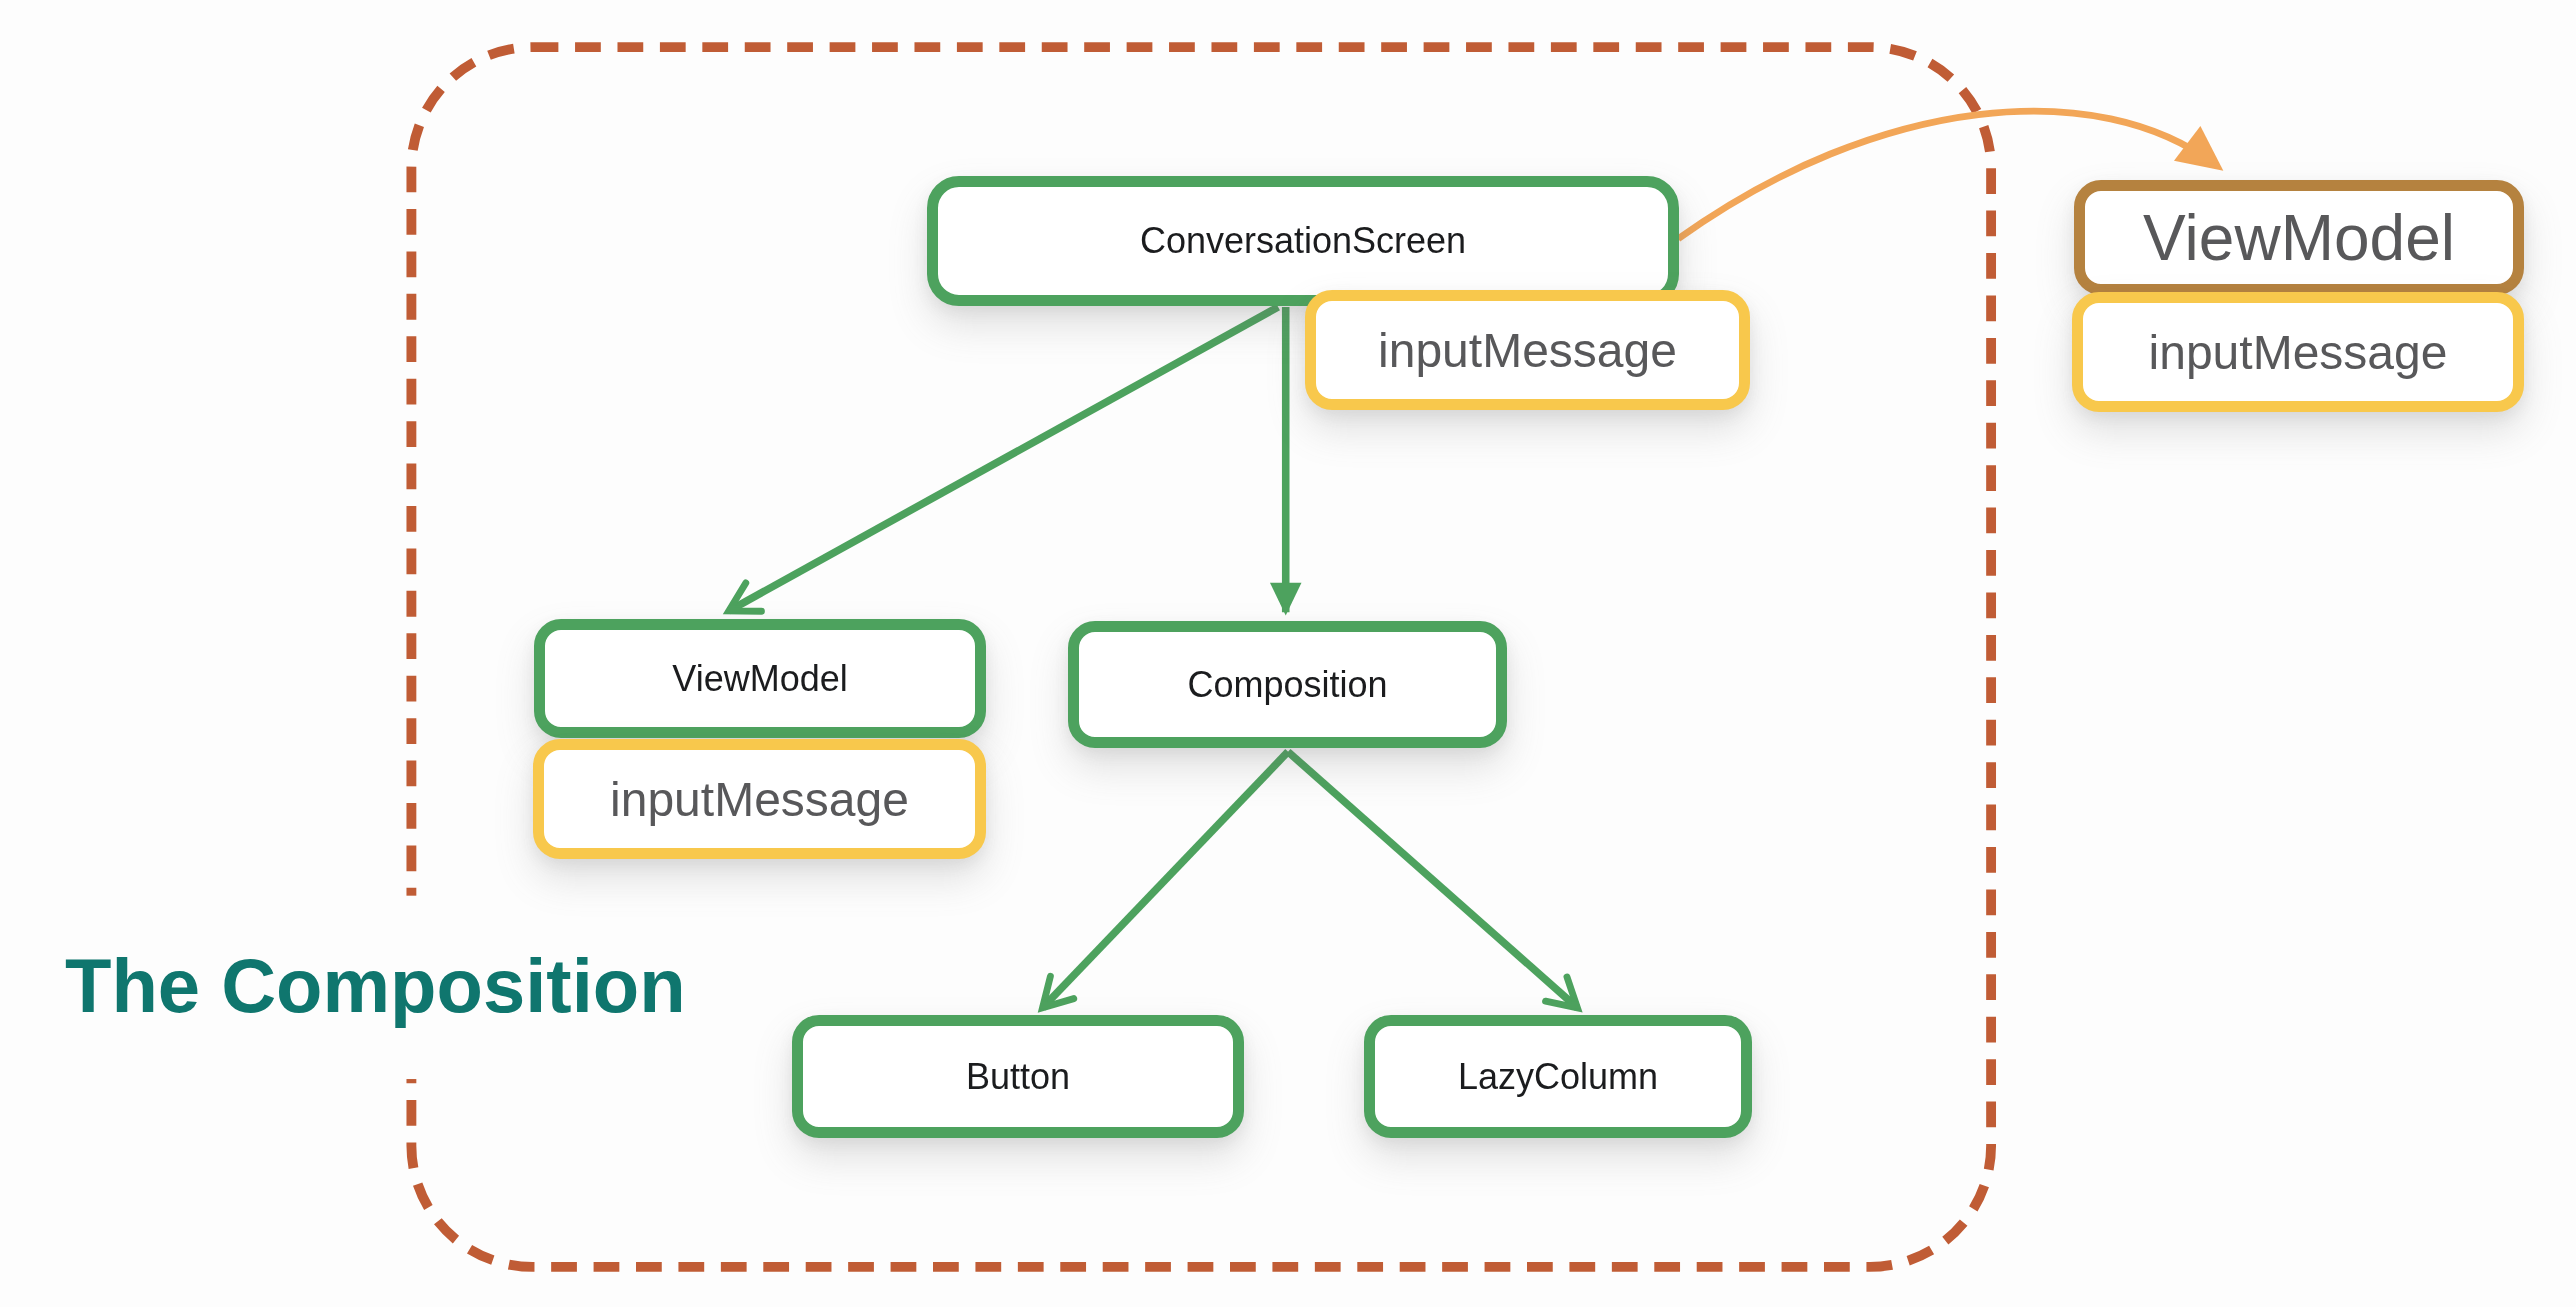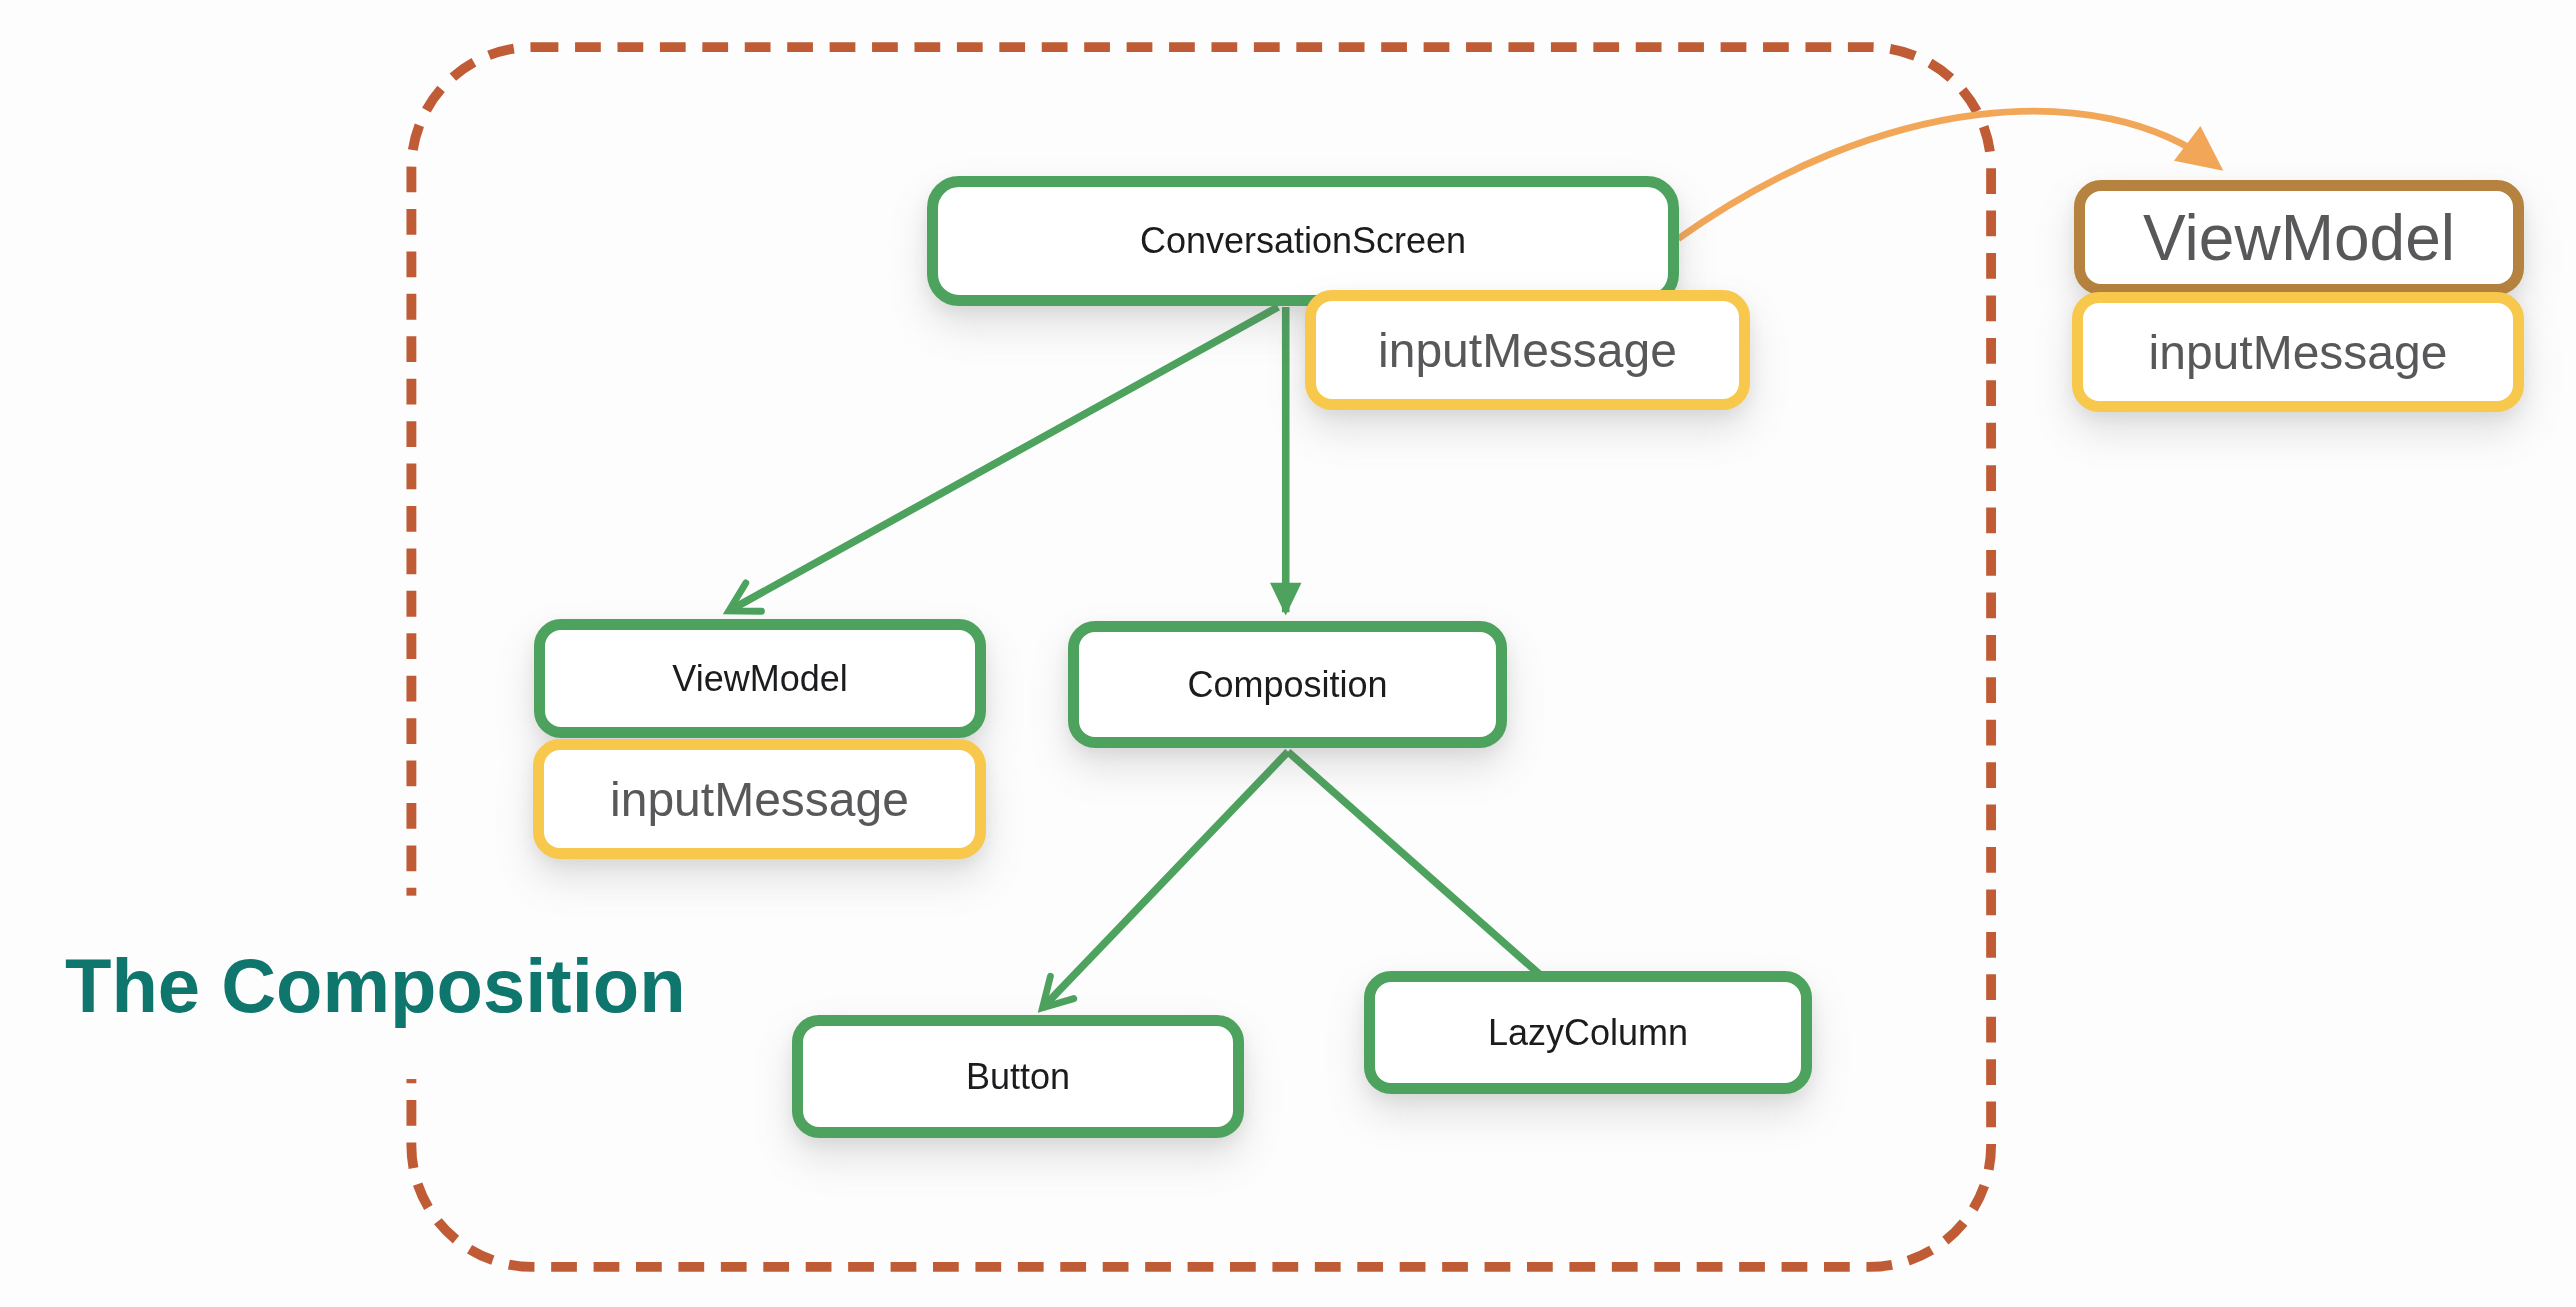--- a/index.html
+++ b/index.html
@@ -22,21 +22,21 @@
   .node.green{border:11.4px solid var(--green,#4DA25E);color:var(--ink,#1B1C1E);font-size:36px;z-index:2;}
   .node.yellow{border:11.4px solid var(--yellow,#F8C84C);color:var(--gray,#58585A);font-size:48px;z-index:3;}
   .node.brown{border:11.4px solid var(--brown,#B5823F);color:var(--gray,#58585A);font-size:64px;z-index:2;}
 
   .n-conversation{left:927px;top:176px;width:752px;height:130px;border-radius:32px;}
   .n-inputmsg-a{left:1305px;top:290px;width:445px;height:120px;}
   .n-userinput{left:534px;top:619px;width:452px;height:119px;}
   .n-inputmsg-b{left:533px;top:739px;width:453px;height:120px;}
   .n-messageslist{left:1068px;top:621px;width:439px;height:127px;}
   .n-button{left:792px;top:1015px;width:452px;height:123px;}
-  .n-lazycolumn{left:1364px;top:971px;width:448px;height:123px;}
+  .n-lazycolumn{left:1364px;top:1015px;width:388px;height:123px;}
   .n-viewmodel{left:2074px;top:180px;width:450px;height:115px;}
   .n-inputmsg-c{left:2072px;top:292px;width:452px;height:120px;}
 
   .composition-title{
     position:absolute;left:49px;top:942px;z-index:4;
     font-size:76px;font-weight:700;letter-spacing:0px;
     color:var(--rust,#BF5B36);white-space:nowrap;
   }
   .dash{stroke:var(--rust,#C05C35);stroke-width:13;fill:none;}
   .gline{stroke:var(--green,#4DA25E);stroke-width:10;fill:none;}

